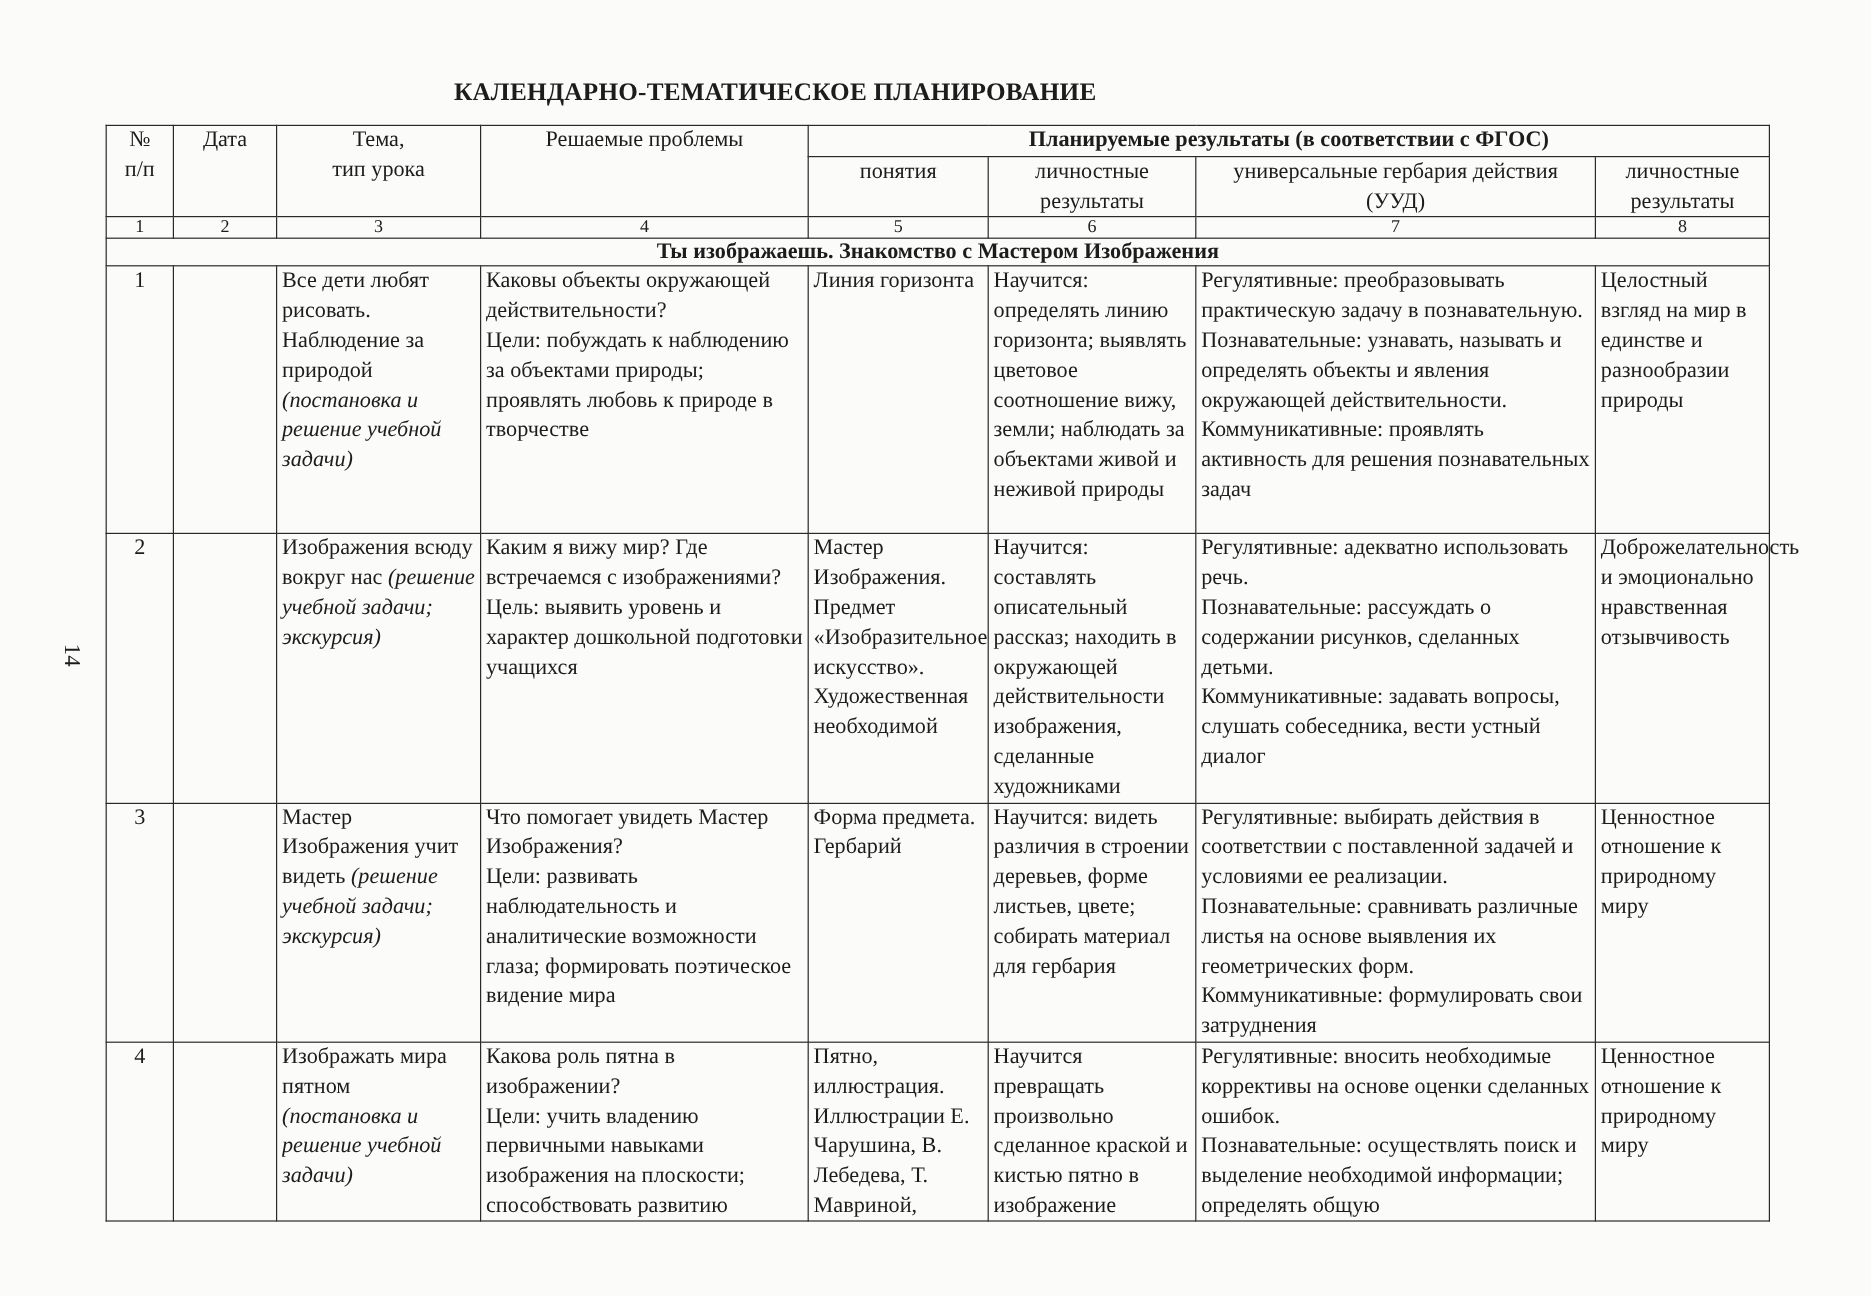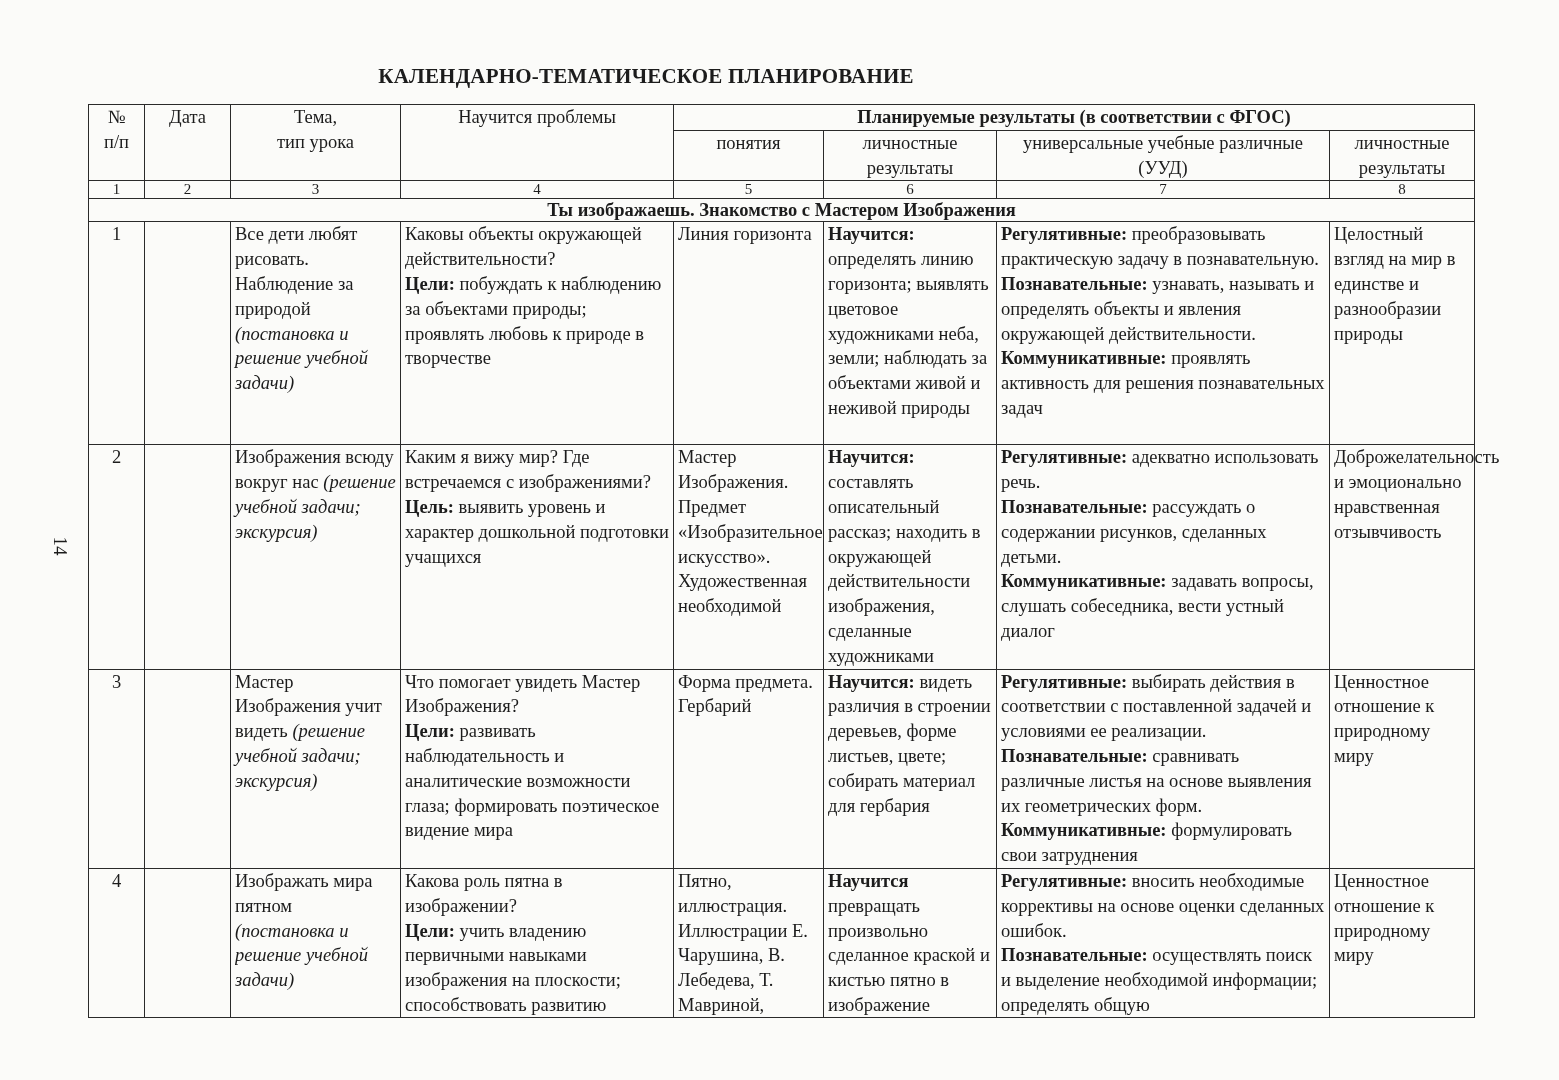--- a/index.html
+++ b/index.html
@@ -26,21 +26,21 @@
     border: 1.5px solid #2a2a2a; vertical-align: top;
     padding: 0 4px; font-size: 18.5px; line-height: 24.8px;
   }
   .hd td { text-align: center; vertical-align: middle; font-size: 16.5px; line-height: 19px; }
   tr.hd1 td.sub { height: 22px; font-weight: bold; }
   tr.hd2 td { height: 47px; margin-top: 44px; }
   tr.num td { text-align: center; font-size: 15px; line-height: 17px; height: 17px; padding: 0; }
   tr.section td { text-align: center; font-weight: bold; font-size: 18.5px; line-height: 22px; height: 22px; }
   td.no { text-align: center; padding-top: 0; }
   .it { font-style: italic; }
-  .b { font-weight: bold; text-align: center; }
+  .b { font-weight: normal; text-align: center; }
   .cell-line { display: block; }
   tr.r1 td { height: 222px; }
   tr.r2 td { height: 198px; }
   tr.r3 td { height: 198px; }
   tr.r4 td { height: 148px; }
   td.clip > div { height: 146px; overflow: hidden; }
 </style>
 </head>
 <body>
 
@@ -63,31 +63,31 @@
       <tr class="hd hd1">
     <td rowspan="2">
       <span class="cell-line">№</span>
       <span class="cell-line">п/п</span>
     </td>
     <td rowspan="2">Дата</td>
     <td rowspan="2">
       <span class="cell-line">Тема,</span>
       <span class="cell-line">тип урока</span>
     </td>
-    <td rowspan="2">Научится проблемы</td>
+    <td rowspan="2">Решаемые проблемы</td>
     <td colspan="4" class="sub">Планируемые результаты (в соответствии с ФГОС)</td>
   </tr>
   <tr class="hd hd2">
     <td>понятия</td>
     <td>
       <span class="cell-line">личностные</span>
       <span class="cell-line">результаты</span>
     </td>
     <td>
-      <span class="cell-line">универсальные учебные различные</span>
+      <span class="cell-line">универсальные гербария действия</span>
       <span class="cell-line">(УУД)</span>
     </td>
     <td>
       <span class="cell-line">личностные</span>
       <span class="cell-line">результаты</span>
     </td>
   </tr>
 
   <tr class="num">
     <td>1</td>
@@ -103,21 +103,21 @@
   <tr class="section">
     <td colspan="8">Ты изображаешь. Знакомство с Мастером Изображения</td>
   </tr>
 
   <tr class="r1">
     <td class="no">1</td>
     <td></td>
     <td><span>Все дети любят рисовать. Наблюдение за природой</span> <span class="it">(постановка и решение учебной задачи)</span></td>
     <td><span>Каковы объекты окружающей действительности?</span><br><span class="b">Цели:</span> <span>побуждать к наблюдению за объектами природы; проявлять любовь к природе в творчестве</span></td>
     <td>Линия горизонта</td>
-    <td><span class="b">Научится:</span> <span>определять линию горизонта; выявлять цветовое художниками неба, земли; наблюдать за объектами живой и неживой природы</span></td>
+    <td><span class="b">Научится:</span> <span>определять линию горизонта; выявлять цветовое соотношение вижу, земли; наблюдать за объектами живой и неживой природы</span></td>
     <td><span class="b">Регулятивные:</span> <span>преобразовывать практическую задачу в познавательную.</span><br><span class="b">Познавательные:</span> <span>узнавать, называть и определять объекты и явления окружающей действительности.</span><br><span class="b">Коммуникативные:</span> <span>проявлять активность для решения познавательных задач</span></td>
     <td>Целостный взгляд на мир в единстве и разнообразии природы</td>
   </tr>
 
   <tr class="r2">
     <td class="no">2</td>
     <td></td>
     <td><span>Изображения всюду вокруг нас</span> <span class="it">(решение учебной задачи; экскурсия)</span></td>
     <td><span>Каким я вижу мир? Где встречаемся с изображениями?</span><br><span class="b">Цель:</span> <span>выявить уровень и характер дошкольной подготовки учащихся</span></td>
     <td>Мастер Изображения. Предмет «Изобразительное искусство». Художественная необходимой</td>

